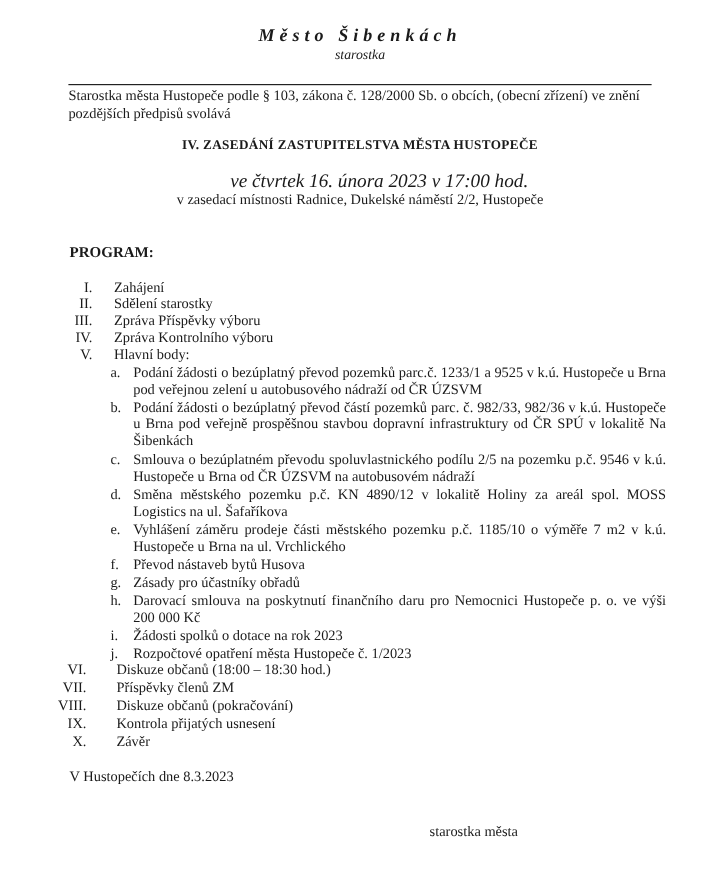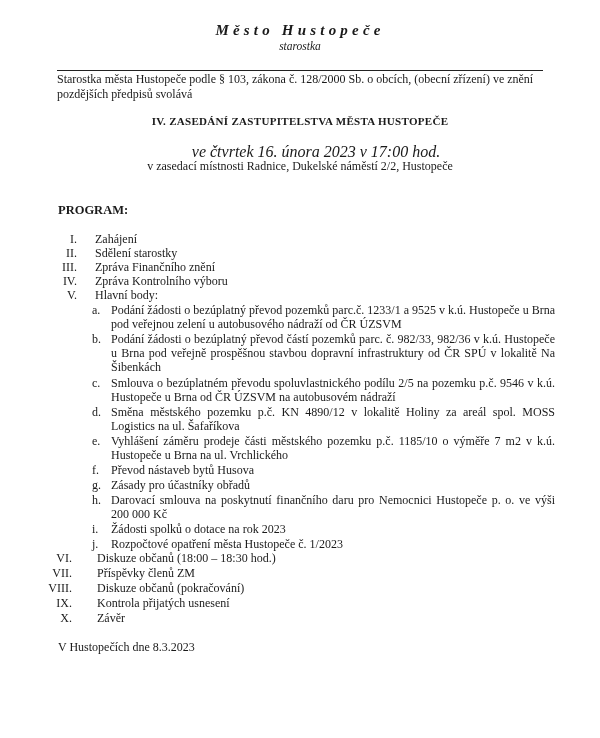--- a/index.html
+++ b/index.html
@@ -30,40 +30,40 @@
   .sub .txt { left: 111px; width: 444px; text-align: justify; text-align-last: left; }
   .main2 .num { left: 20px; width: 52px; }
   .main2 .txt { left: 97px; width: 440px; }
 
   .sign-date { top: 640px; left: 58px; font-size: 12px; }
   .signer { top: 686px; left: 358px; font-size: 12px; line-height: 15px; }
 </style>
 </head>
 <body>
 
-<div class="abs center title">Město Hustopeče</div>
+<div class="abs center title">Město Šibenkách</div>
 <div class="abs center subtitle">starostka</div>
 <div class="abs rule"></div>
 <div class="abs intro">Starostka města Hustopeče podle § 103, zákona č. 128/2000 Sb. o obcích, (obecní zřízení) ve znění pozdějších předpisů svolává</div>
 <div class="abs center heading">IV. ZASEDÁNÍ ZASTUPITELSTVA MĚSTA HUSTOPEČE</div>
 <div class="abs center datetime">ve čtvrtek 16. února 2023 v 17:00 hod.</div>
 <div class="abs center place">v zasedací místnosti Radnice, Dukelské náměstí 2/2, Hustopeče</div>
 <div class="abs program">PROGRAM:</div>
 
 <div class="row main" style="top:232px;left:0;width:600px;">
   <span class="num">I.</span>
   <span class="txt">Zahájení</span>
 </div>
 <div class="row main" style="top:246px;left:0;width:600px;">
   <span class="num">II.</span>
   <span class="txt">Sdělení starostky</span>
 </div>
 <div class="row main" style="top:260px;left:0;width:600px;">
   <span class="num">III.</span>
-  <span class="txt">Zpráva Finančního znění</span>
+  <span class="txt">Zpráva Příspěvky výboru</span>
 </div>
 <div class="row main" style="top:274px;left:0;width:600px;">
   <span class="num">IV.</span>
   <span class="txt">Zpráva Kontrolního výboru</span>
 </div>
 <div class="row main" style="top:288px;left:0;width:600px;">
   <span class="num">V.</span>
   <span class="txt">Hlavní body:</span>
 </div>
 
@@ -124,13 +124,14 @@
   <span class="num">IX.</span>
   <span class="txt">Kontrola přijatých usnesení</span>
 </div>
 <div class="row main2" style="top:611px;left:0;width:600px;">
   <span class="num">X.</span>
   <span class="txt">Závěr</span>
 </div>
 
 <div class="abs sign-date">V Hustopečích dne 8.3.2023</div>
 <div class="abs signer">
+  <div>starostka města</div>
 </div>
 
 </body></html>

